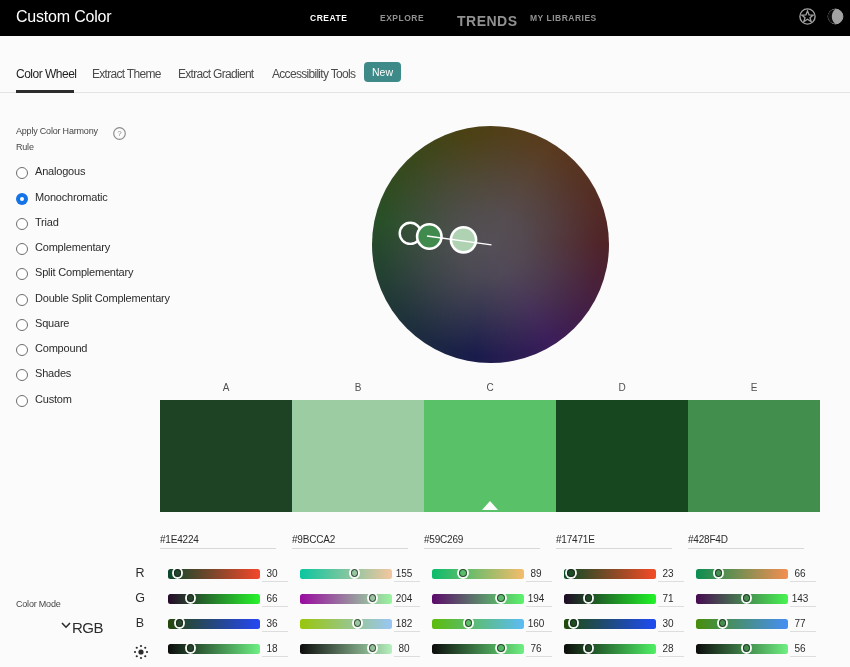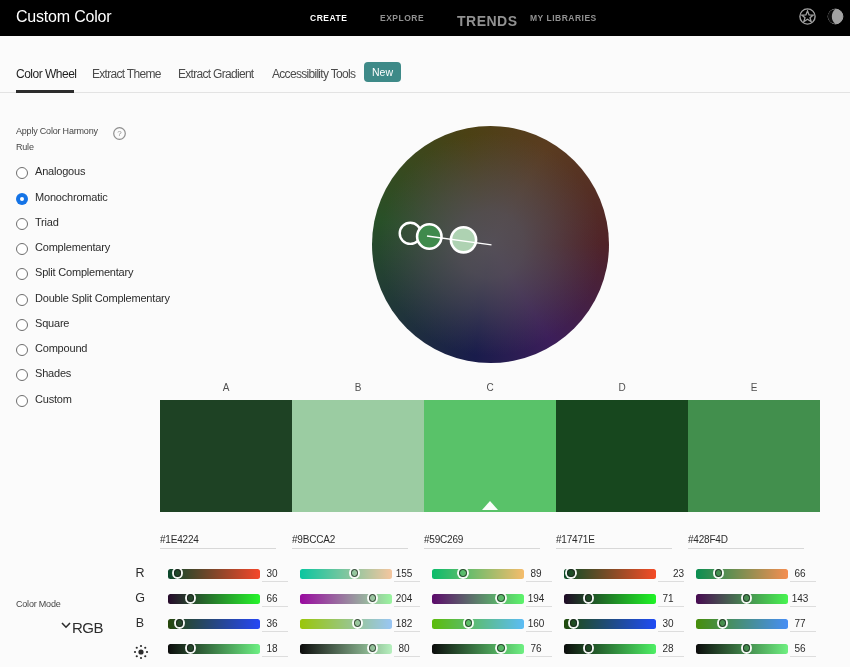--- a/index.html
+++ b/index.html
@@ -99,21 +99,21 @@
 <div class="abs" style="left:299.5px;top:569px;width:92.5px;height:10px;border-radius:2.5px;background:linear-gradient(to right,rgb(10,198,159),rgb(245,198,159));"></div>
 <div class="abs" style="left:350.9px;top:569.2px;width:5.5px;height:5.5px;border:1.7px solid rgba(25,25,25,.8);border-radius:50%;box-shadow:0 0 0 1.9px rgba(255,255,255,.95);"></div>
 <div class="abs" style="left:388px;top:568px;width:32px;text-align:center;color:#2c2c2c;font-size:10px;">155</div>
 <div class="abs" style="left:394px;top:581px;width:26px;height:1px;background:#ddd;"></div>
 <div class="abs" style="left:431.5px;top:569px;width:92.5px;height:10px;border-radius:2.5px;background:linear-gradient(to right,rgb(10,188,107),rgb(245,188,107));"></div>
 <div class="abs" style="left:459.0px;top:569.2px;width:5.5px;height:5.5px;border:1.7px solid rgba(25,25,25,.8);border-radius:50%;box-shadow:0 0 0 1.9px rgba(255,255,255,.95);"></div>
 <div class="abs" style="left:520px;top:568px;width:32px;text-align:center;color:#2c2c2c;font-size:10px;">89</div>
 <div class="abs" style="left:526px;top:581px;width:26px;height:1px;background:#ddd;"></div>
 <div class="abs" style="left:563.5px;top:569px;width:92.5px;height:10px;border-radius:2.5px;background:linear-gradient(to right,rgb(10,75,38),rgb(245,75,38));"></div>
 <div class="abs" style="left:567.0px;top:569.2px;width:5.5px;height:5.5px;border:1.7px solid rgba(25,25,25,.8);border-radius:50%;box-shadow:0 0 0 1.9px rgba(255,255,255,.95);"></div>
-<div class="abs" style="left:652px;top:568px;width:32px;text-align:right;color:#2c2c2c;font-size:10px;">23</div>
+<div class="abs" style="left:652px;top:568px;width:32px;text-align:center;color:#2c2c2c;font-size:10px;">23</div>
 <div class="abs" style="left:658px;top:581px;width:26px;height:1px;background:#ddd;"></div>
 <div class="abs" style="left:695.5px;top:569px;width:92.5px;height:10px;border-radius:2.5px;background:linear-gradient(to right,rgb(10,142,81),rgb(245,142,81));"></div>
 <div class="abs" style="left:714.6px;top:569.2px;width:5.5px;height:5.5px;border:1.7px solid rgba(25,25,25,.8);border-radius:50%;box-shadow:0 0 0 1.9px rgba(255,255,255,.95);"></div>
 <div class="abs" style="left:784px;top:568px;width:32px;text-align:center;color:#2c2c2c;font-size:10px;">66</div>
 <div class="abs" style="left:790px;top:581px;width:26px;height:1px;background:#ddd;"></div>
 <div class="abs" style="left:132px;top:591px;width:16px;text-align:center;color:#2c2c2c;font-size:12.5px;">G</div>
 <div class="abs" style="left:167.5px;top:594px;width:92.5px;height:10px;border-radius:2.5px;background:linear-gradient(to right,rgb(38,10,43),rgb(38,245,43));"></div>
 <div class="abs" style="left:186.6px;top:594.2px;width:5.5px;height:5.5px;border:1.7px solid rgba(25,25,25,.8);border-radius:50%;box-shadow:0 0 0 1.9px rgba(255,255,255,.95);"></div>
 <div class="abs" style="left:256px;top:593px;width:32px;text-align:center;color:#2c2c2c;font-size:10px;">66</div>
 <div class="abs" style="left:262px;top:606px;width:26px;height:1px;background:#ddd;"></div>

